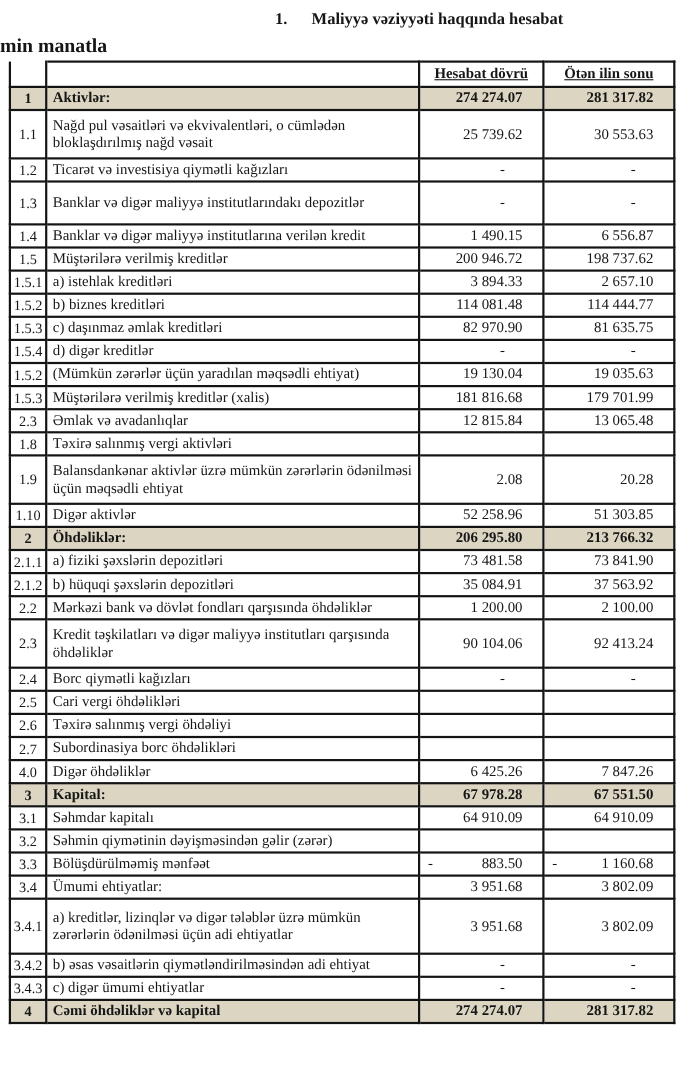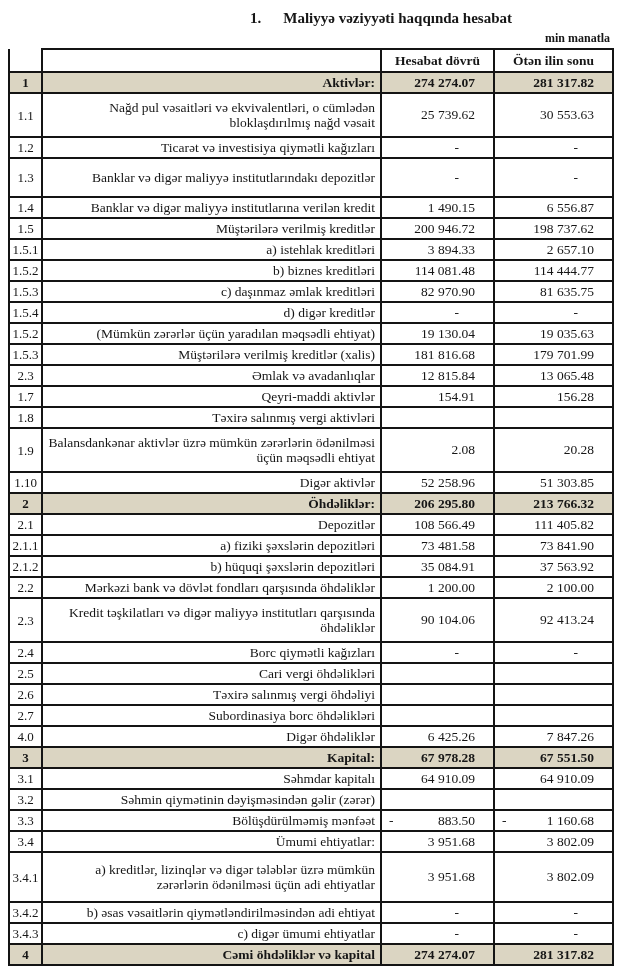--- a/index.html
+++ b/index.html
@@ -13,24 +13,23 @@
   }
   .title-line {
     display: flex;
     margin: 9px 0 0 250px;
     gap: 22px;
     font-weight: 700;
     font-size: 15px;
     line-height: 1.2;
   }
   .units-line {
-    text-align: right;
     padding-right: 10px;
     font-weight: 700;
-    font-size: 12px;
+    font-size: 18px;
     margin: 5px 0 3px 0;
     line-height: 1.1;
   }
   table.statement {
     margin-left: 8px;
     width: 604px;
     border-collapse: collapse;
     table-layout: fixed;
   }
   col.c-num  { width: 33px; }
@@ -48,29 +47,30 @@
   tr { height: 21px; }
   tr.tall2 { height: 44px; }
   tr.med   { height: 39px; }
   tr.tall3 { height: 50px; }
   thead tr { height: 23px; }
   th.colhead {
     font-weight: 700;
     text-align: center;
     font-size: 13.5px;
     background: #ffffff;
+    text-decoration: underline;
   }
   td.num {
     text-align: center;
     font-weight: 400;
     font-size: 13px;
     padding: 0 1px;
   }
   td.no-top { border-top: none; }
-  td.desc { padding: 1px 5px; text-align: right; }
+  td.desc { padding: 1px 5px; text-align: left; }
   tr.clip td.desc { white-space: nowrap; }
   td.val {
     text-align: right;
     padding-right: 18px;
   }
   td.val.dash { padding-right: 34px; }
   tr.total td {
     background: #dbd5c2;
     font-weight: 700;
   }
@@ -177,26 +177,20 @@
         <td class="val">181 816.68</td>
         <td class="val">179 701.99</td>
       </tr>
       <tr>
         <td class="num">2.3</td>
         <td class="desc">Əmlak və avadanlıqlar</td>
         <td class="val">12 815.84</td>
         <td class="val">13 065.48</td>
       </tr>
       <tr>
-        <td class="num">1.7</td>
-        <td class="desc">Qeyri-maddi aktivlər</td>
-        <td class="val">154.91</td>
-        <td class="val">156.28</td>
-      </tr>
-      <tr>
         <td class="num">1.8</td>
         <td class="desc">Təxirə salınmış vergi aktivləri</td>
         <td class="val"></td>
         <td class="val"></td>
       </tr>
       <tr class="tall2">
         <td class="num">1.9</td>
         <td class="desc">Balansdankənar aktivlər üzrə mümkün zərərlərin ödənilməsi üçün məqsədli ehtiyat</td>
         <td class="val">2.08</td>
         <td class="val">20.28</td>
@@ -207,26 +201,20 @@
         <td class="val">52 258.96</td>
         <td class="val">51 303.85</td>
       </tr>
       <tr class="total">
         <td class="num">2</td>
         <td class="desc">Öhdəliklər:</td>
         <td class="val">206 295.80</td>
         <td class="val">213 766.32</td>
       </tr>
       <tr>
-        <td class="num">2.1</td>
-        <td class="desc">Depozitlər</td>
-        <td class="val">108 566.49</td>
-        <td class="val">111 405.82</td>
-      </tr>
-      <tr>
         <td class="num">2.1.1</td>
         <td class="desc">a) fiziki şəxslərin depozitləri</td>
         <td class="val">73 481.58</td>
         <td class="val">73 841.90</td>
       </tr>
       <tr>
         <td class="num">2.1.2</td>
         <td class="desc">b) hüquqi şəxslərin depozitləri</td>
         <td class="val">35 084.91</td>
         <td class="val">37 563.92</td>

